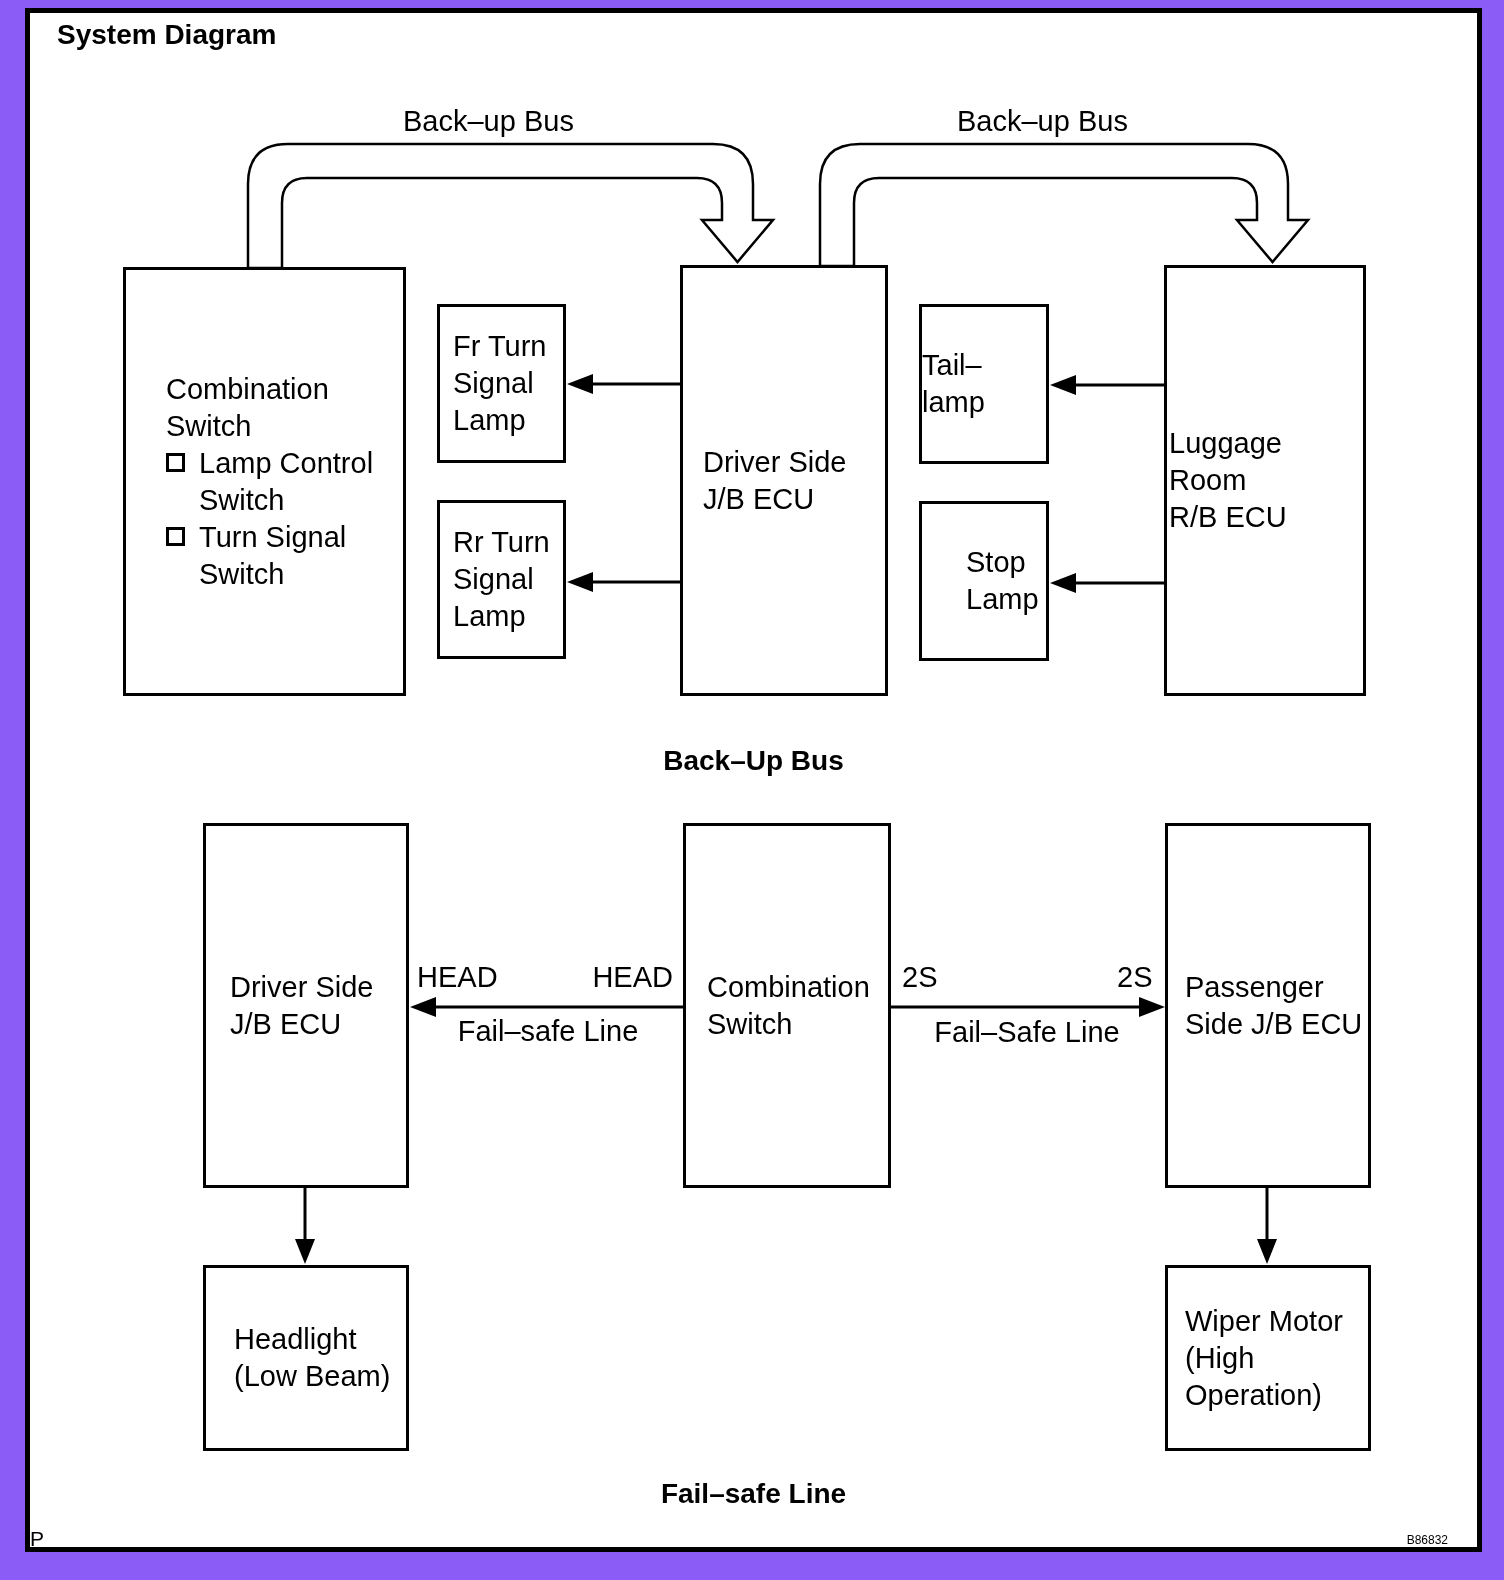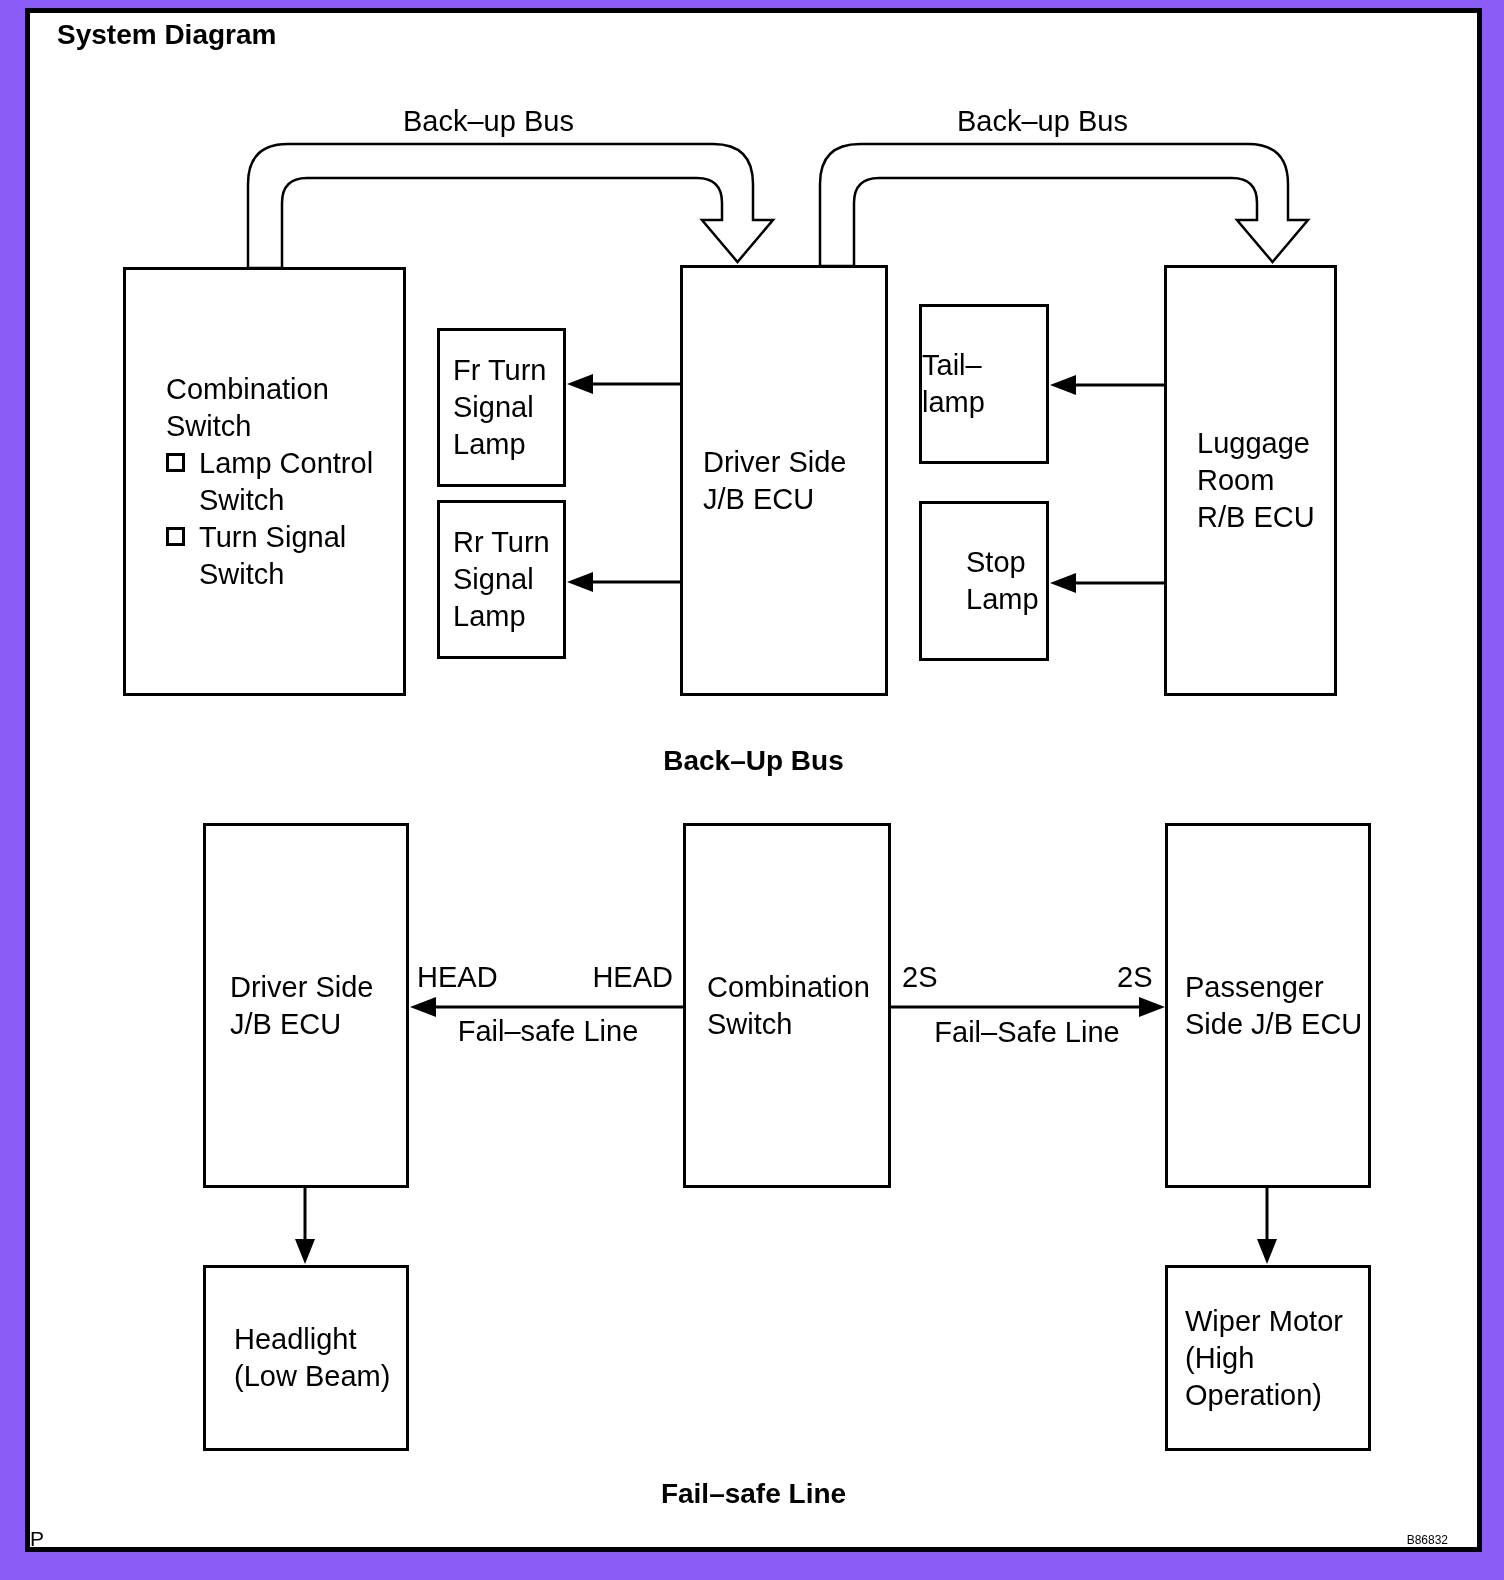--- a/index.html
+++ b/index.html
@@ -111,38 +111,38 @@
       <span class="cs-item-text">Lamp Control
 Switch</span>
     </div>
     <div class="cs-item">
       <span class="cbx"></span>
       <span class="cs-item-text">Turn Signal
 Switch</span>
     </div>
   </div>
 
-  <div class="box" style="left:437px; top:304px; width:129px; height:159px; padding-left:13px;margin-top:24px;">Fr Turn
+  <div class="box" style="left:437px; top:304px; width:129px; height:159px; padding-left:13px;">Fr Turn
 Signal
 Lamp</div>
 
   <div class="box" style="left:437px; top:500px; width:129px; height:159px; padding-left:13px;">Rr Turn
 Signal
 Lamp</div>
 
   <div class="box" style="left:680px; top:265px; width:208px; height:431px; padding-left:20px;">Driver Side
 J/B ECU</div>
 
   <div class="box" style="left:919px; top:304px; width:130px; height:160px; ">Tail–
 lamp</div>
 
   <div class="box" style="left:919px; top:501px; width:130px; height:160px; padding-left:44px;">Stop
 Lamp</div>
 
-  <div class="box" style="left:1164px; top:265px; width:173px; height:431px; padding-left:30px;">Luggage Room
+  <div class="box" style="left:1164px; top:265px; width:202px; height:431px; padding-left:2px;">Luggage Room
 R/B ECU</div>
 
   <div class="caption" style="top:744px;">Back–Up Bus</div>
 
   <div class="box" style="left:203px; top:823px; width:206px; height:365px; padding-left:24px;">Driver Side
 J/B ECU</div>
 
   <div class="box" style="left:683px; top:823px; width:208px; height:365px; padding-left:21px;">Combination
 Switch</div>
 

